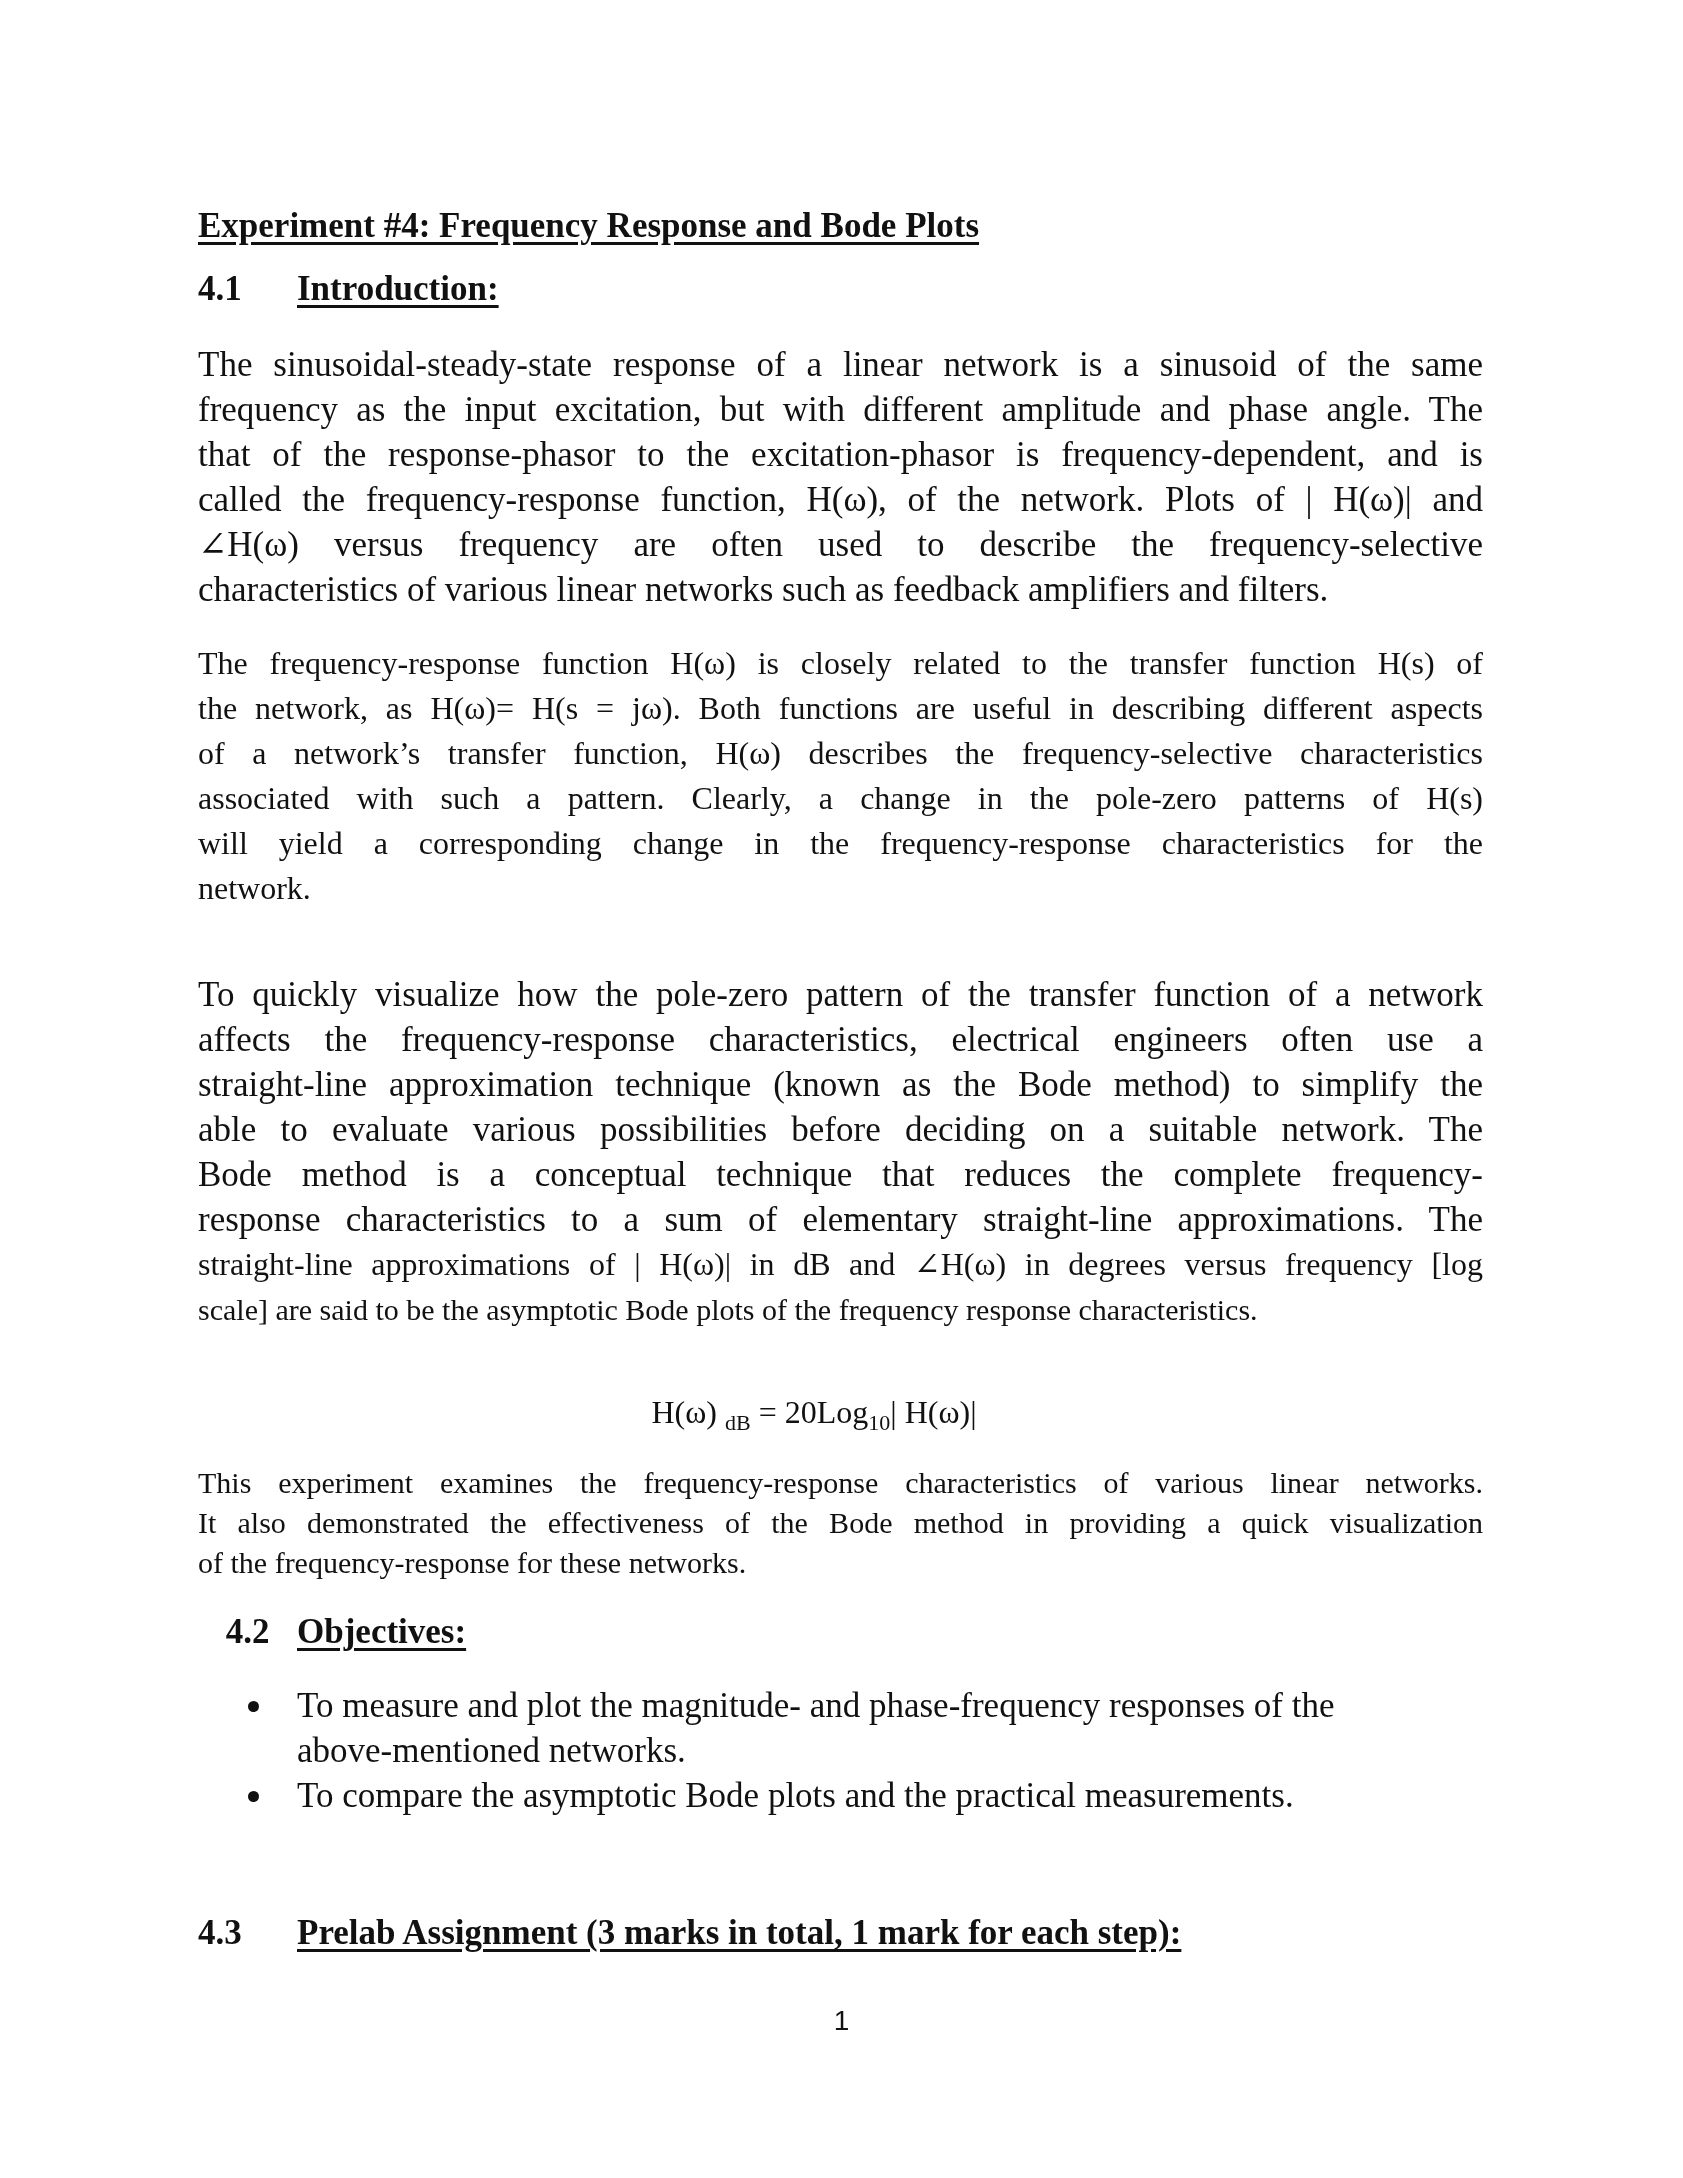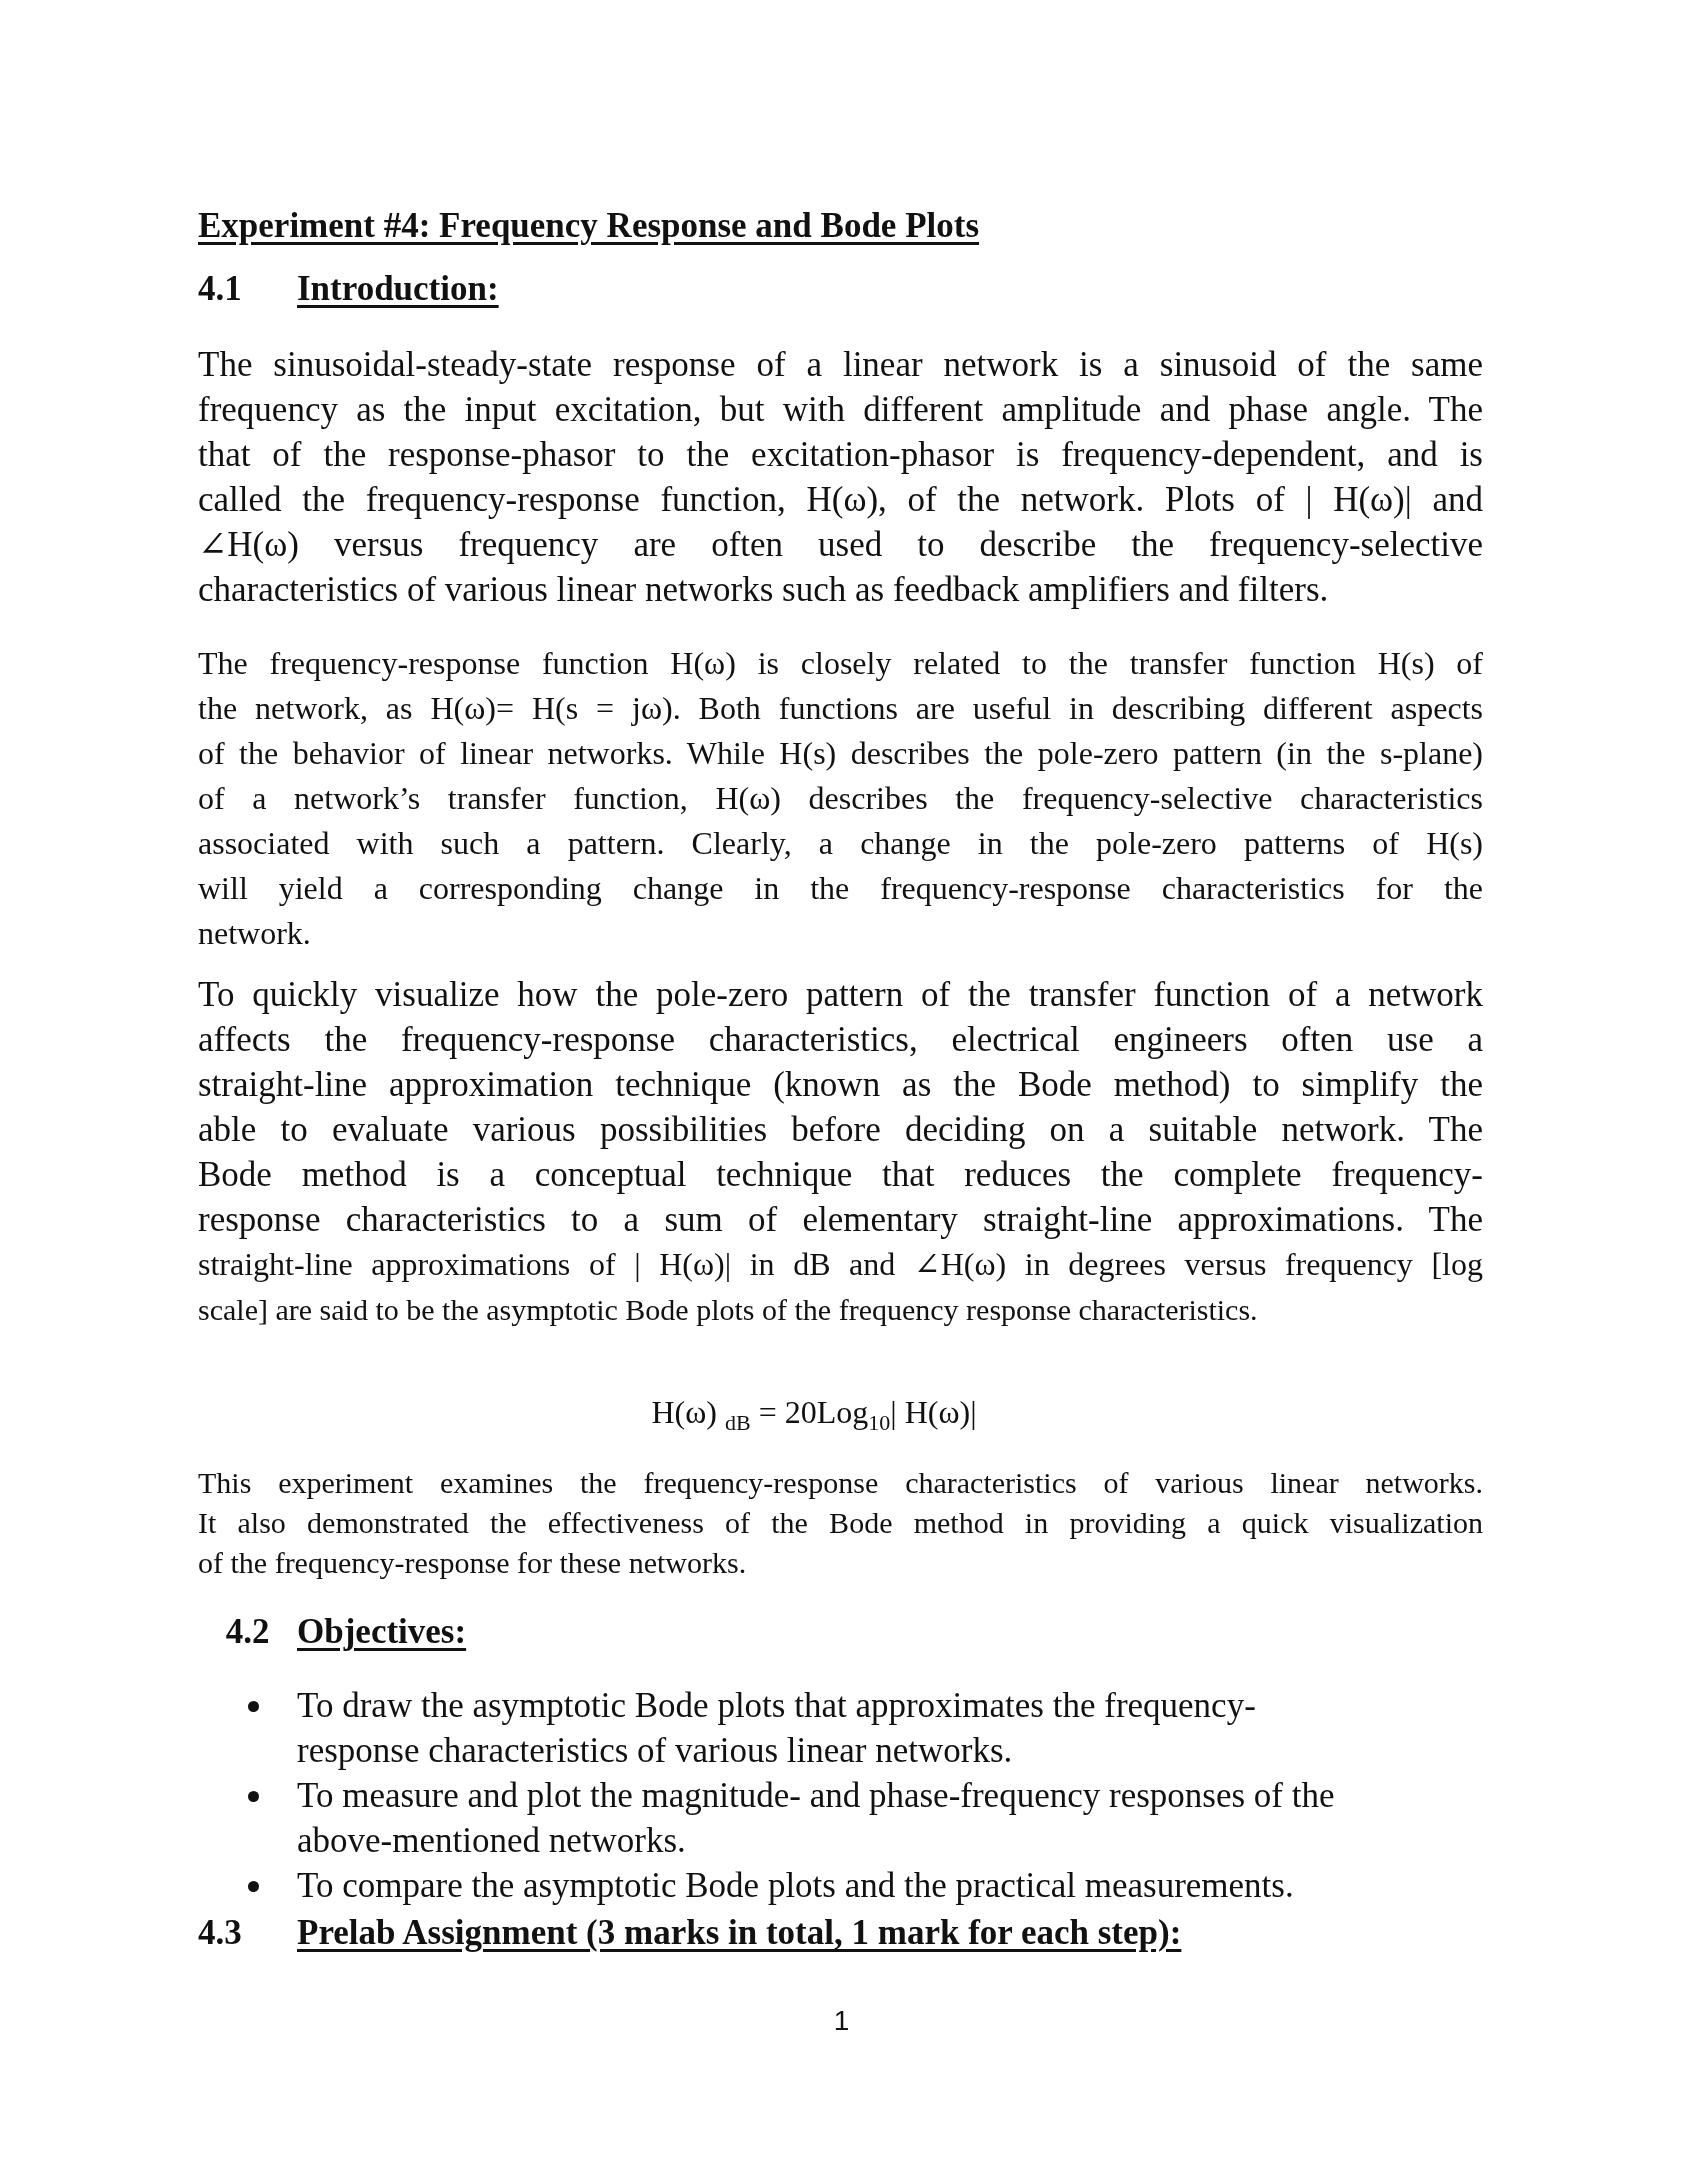--- a/index.html
+++ b/index.html
@@ -43,21 +43,20 @@
     <span class="line">frequency as the input excitation, but with different amplitude and phase angle. The</span>
     <span class="line">that of the response-phasor to the excitation-phasor is frequency-dependent, and is</span>
     <span class="line">called the frequency-response function, H(ω), of the network. Plots of | H(ω)| and</span>
     <span class="line">∠H(ω) versus frequency are often used to describe the frequency-selective</span>
     <span class="line last">characteristics of various linear networks such as feedback amplifiers and filters.</span>
   </div>
 
   <div class="para p-mid" style="top:641px;">
     <span class="line">The frequency-response function H(ω) is closely related to the transfer function H(s) of</span>
     <span class="line">the network, as H(ω)= H(s = jω). Both functions are useful in describing different aspects</span>
-    <span class="line">of the behavior of linear networks. While H(s) describes the pole-zero pattern (in the s-plane)</span>
     <span class="line">of a network’s transfer function, H(ω) describes the frequency-selective characteristics</span>
     <span class="line">associated with such a pattern. Clearly, a change in the pole-zero patterns of H(s)</span>
     <span class="line">will yield a corresponding change in the frequency-response characteristics for the</span>
     <span class="line last">network.</span>
   </div>
 
   <div class="para p-large" style="top:972px;">
     <span class="line">To quickly visualize how the pole-zero pattern of the transfer function of a network</span>
     <span class="line">affects the frequency-response characteristics, electrical engineers often use a</span>
     <span class="line">straight-line approximation technique (known as the Bode method) to simplify the</span>
@@ -79,25 +78,20 @@
     <span class="line small last">of the frequency-response for these networks.</span>
   </div>
 
   <div class="heading" style="top:1612px;text-align:center;">
     <span class="num">4.2</span><span class="txt">Objectives:</span>
   </div>
 
   <div class="bullets">
     <div class="bullet">
       <span class="dot"></span>
-      <span class="bline">To draw the asymptotic Bode plots that approximates the frequency-</span>
-      <span class="bline">response characteristics of various linear networks.</span>
-    </div>
-    <div class="bullet">
-      <span class="dot"></span>
       <span class="bline">To measure and plot the magnitude- and phase-frequency responses of the</span>
       <span class="bline">above-mentioned networks.</span>
     </div>
     <div class="bullet">
       <span class="dot"></span>
       <span class="bline">To compare the asymptotic Bode plots and the practical measurements.</span>
     </div>
   </div>
 
   <div class="heading" style="top:1913px;">

